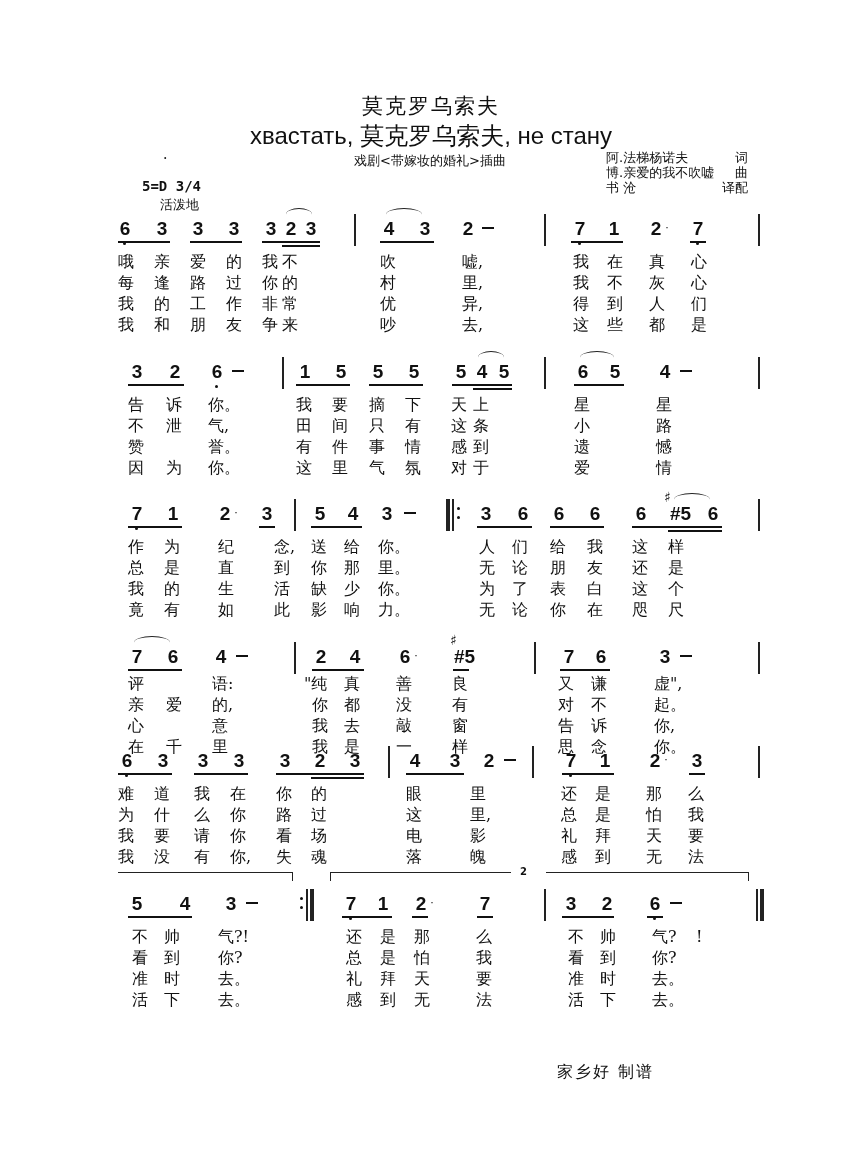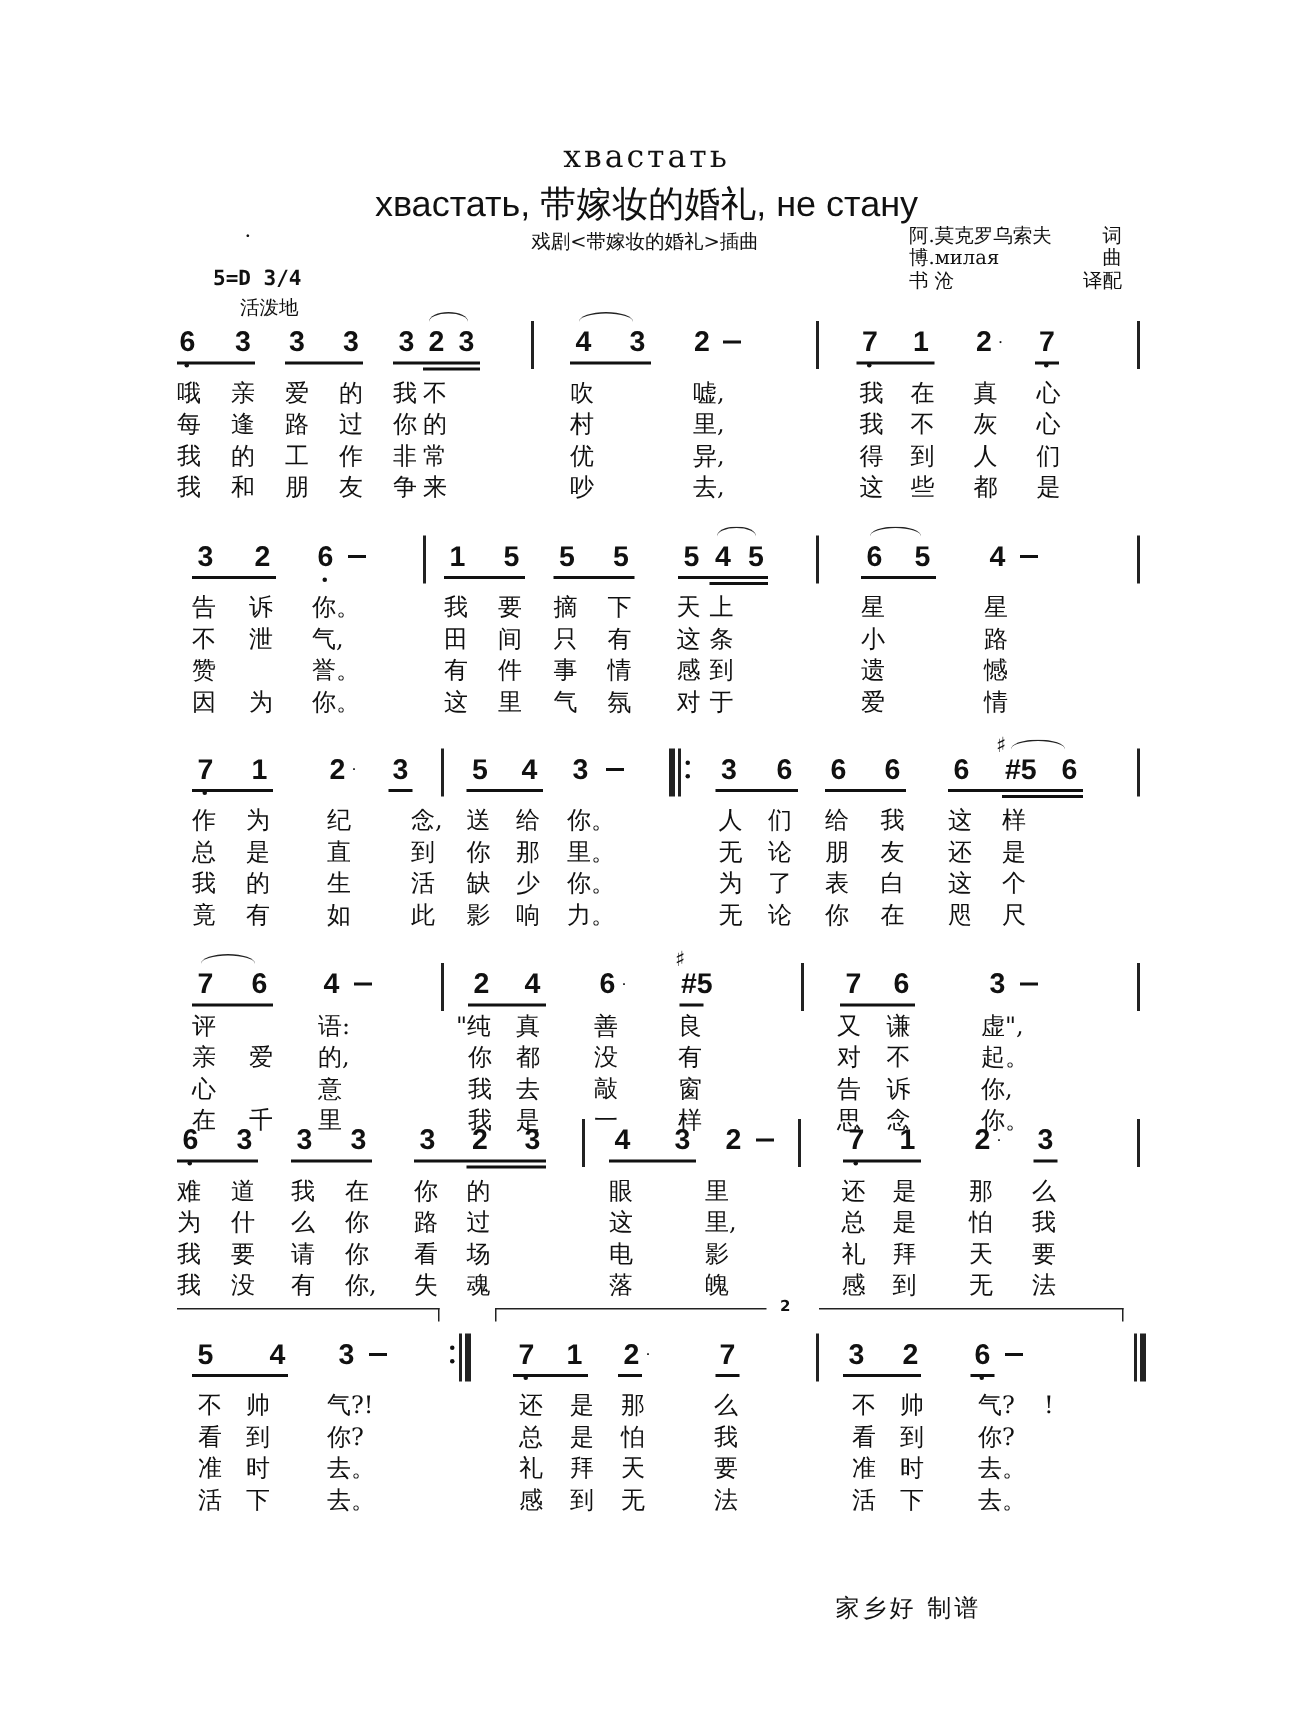--- a/index.html
+++ b/index.html
@@ -34,33 +34,33 @@
   .lyr { position: absolute; top: 0; font-size: 16px; font-family: "DejaVu Serif", serif; white-space: nowrap; }
   .volta { position: absolute; border-top: 1.3px solid #222; height: 8px; }
   .volta.right { border-right: 1.3px solid #222; }
   .volta.left { border-left: 1.3px solid #222; }
   .volta-num { position: absolute; font-size: 10px; font-weight: bold; font-family: "DejaVu Sans", sans-serif; }
   .credit-bottom { left: 557px; top: 1062px; font-size: 16px; letter-spacing: 2px; }
 </style>
 </head>
 <body>
 
-<div class="abs title">хвастать</div>
-<div class="abs subtitle-ru">хвастать, 带嫁妆的婚礼, не стану</div>
+<div class="abs title">莫克罗乌索夫</div>
+<div class="abs subtitle-ru">хвастать, 莫克罗乌索夫, не стану</div>
 <div class="abs subtitle-cn">戏剧&lt;带嫁妆的婚礼&gt;插曲</div>
 <div class="abs dot-mark">·</div>
 <div class="abs key">5=D  3/4</div>
 <div class="abs tempo">活泼地</div>
 <div class="abs credits">
   <div class="row">
-      <span>阿.莫克罗乌索夫</span>
+      <span>阿.法梯杨诺夫</span>
       <span>词</span>
     </div>
   <div class="row">
-      <span>博.милая</span>
+      <span>博.亲爱的我不吹嘘</span>
       <span>曲</span>
     </div>
   <div class="row">
       <span>书  沧</span>
       <span>译配</span>
     </div>
 </div>
 
 <div class="system" style="top:218px;">
   <div class="notes-row">

